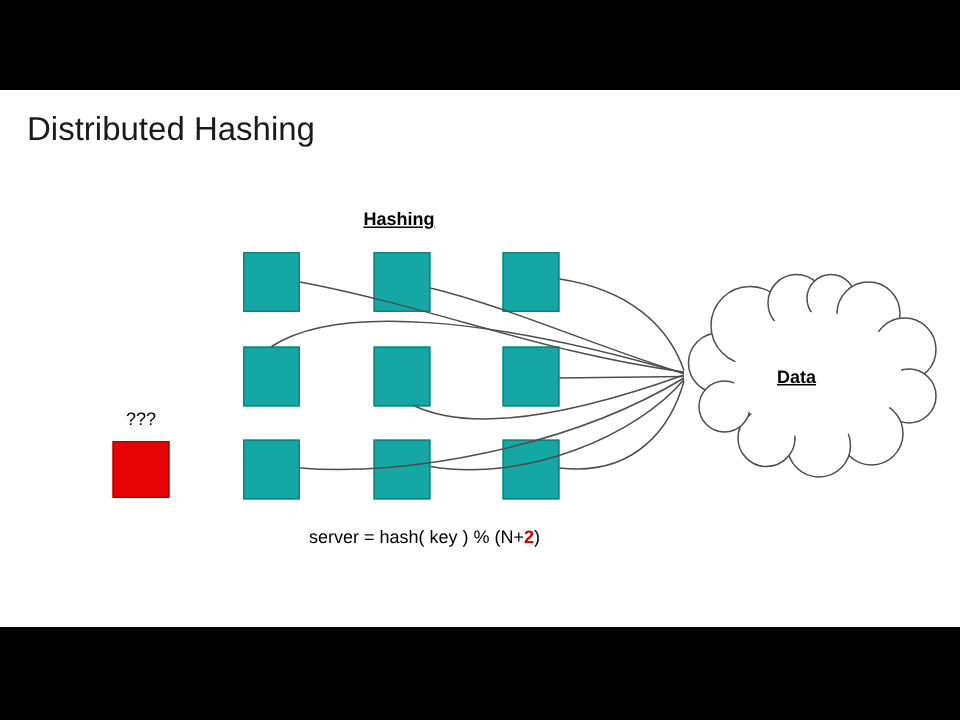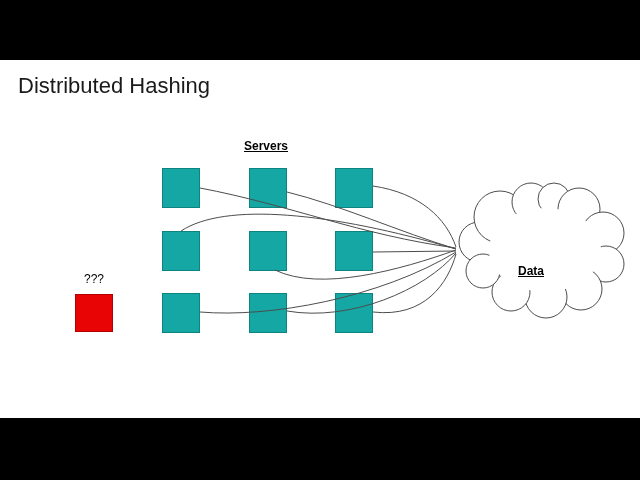--- a/index.html
+++ b/index.html
@@ -108,21 +108,20 @@
     font-weight: 700;
     text-decoration: underline;
   }
   .label.data {
     left: 504px;
     top: 244px;
     width: 54px;
     text-align: center;
     font-weight: 700;
     text-decoration: underline;
-    margin-top: 20px;
   }
   .label.unknown-label {
     left: 75px;
     top: 272px;
     width: 38px;
     text-align: center;
     font-weight: 400;
   }
   .label.formula {
     left: 0px;
@@ -181,17 +180,18 @@
       <path class="conn" d="M373,186 C420,193 446,218 456,247"></path>
       <path class="conn" d="M181,231 C225,202 330,212 456,249"></path>
       <path class="conn" d="M275,270 C320,292 400,270 456,250"></path>
       <path class="conn" d="M373,252 L456,251"></path>
       <path class="conn" d="M200,312 C270,318 380,298 456,252"></path>
       <path class="conn" d="M287,311 C350,322 425,290 456,253"></path>
       <path class="conn" d="M373,312 C425,318 448,283 456,254"></path>
     </g>
   </svg>
 
-  <div class="label servers">Servers</div>
+  <div class="label servers">Hashing</div>
   <div class="label data">Data</div>
   <div class="label unknown-label">???</div>
+  <div class="label formula"><span>server = hash( key ) % (N+</span><span class="hl">2</span><span>)</span></div>
 
 </div>
 
 </body></html>

